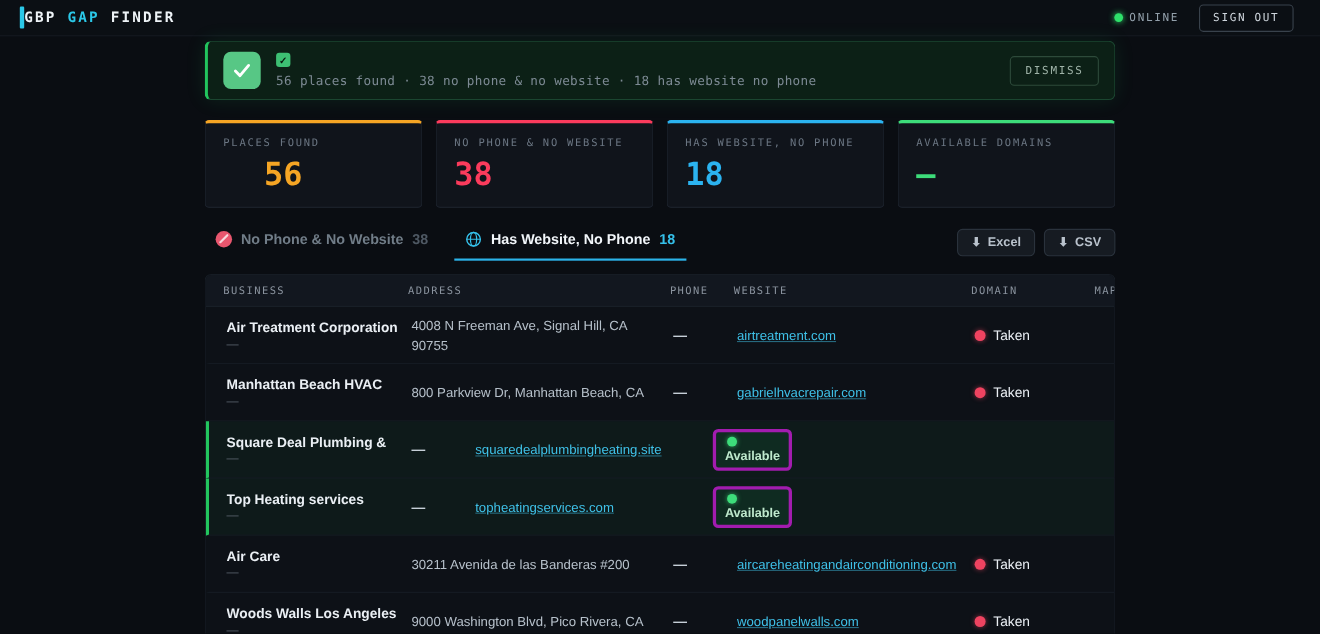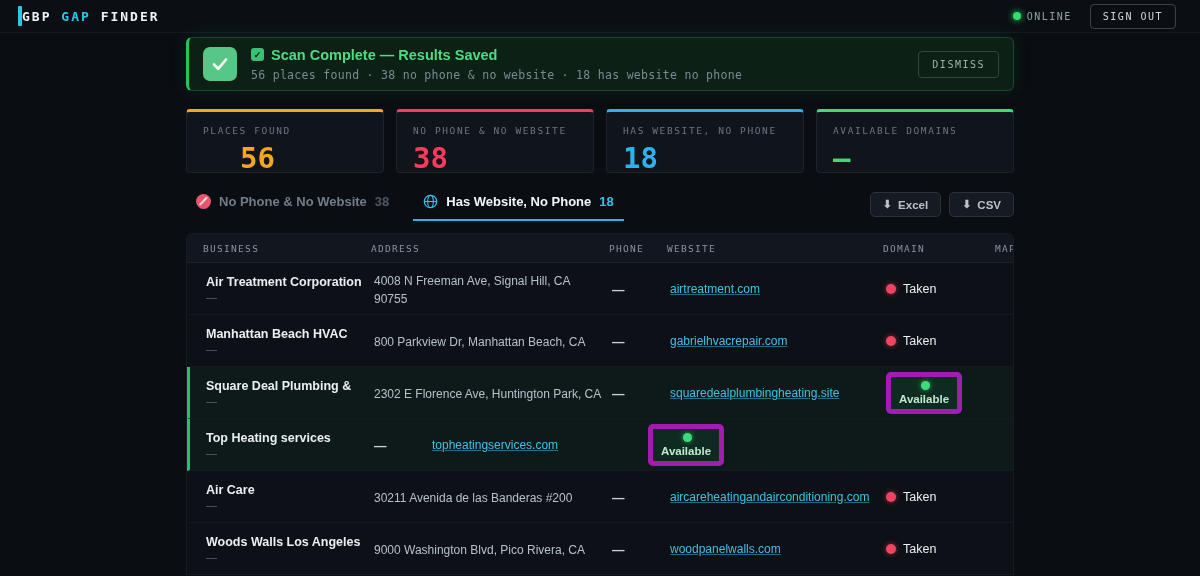--- a/index.html
+++ b/index.html
@@ -26,21 +26,21 @@
   .banner-check svg { display:block; }
   .banner-texts { flex:1; min-width:0; }
   .banner-title-row { display:flex; align-items:center; gap:7px; }
   .mini-check { width:13px; height:13px; border-radius:3px; background:#3dbf73; display:flex; align-items:center; justify-content:center; color:#06130c; font-size:9px; font-weight:bold; flex:none; }
   .banner-title { color:#4ade80; font-weight:bold; font-size:14.5px; }
   .banner-sub { font-family:"DejaVu Sans Mono","Liberation Mono",monospace; font-size:11.5px; color:#7d8a94; margin-top:5px; letter-spacing:.3px; }
   .dismiss-btn { font-family:"DejaVu Sans Mono","Liberation Mono",monospace; font-size:10px; letter-spacing:1.5px; color:#9fb3a8; background:transparent; border:1px solid #2d4a3a; border-radius:4px; padding:7px 13px; cursor:pointer; flex:none; }
 
   
   .stats { display:flex; gap:12px; margin-top:18px; }
-  .stat-card { width:198px; height:64px; background:#10141b; border:1px solid #1c232d; border-top:3px solid; border-radius:4px; padding:13px 16px 10px; }
+  .stat-card { width:198px; height:80px; background:#10141b; border:1px solid #1c232d; border-top:3px solid; border-radius:4px; padding:13px 16px 10px; }
   .stat-label { font-family:"DejaVu Sans Mono","Liberation Mono",monospace; font-size:9.5px; letter-spacing:1.6px; color:#6b7683; }
   .stat-value { font-family:"DejaVu Sans Mono","Liberation Mono",monospace; font-size:29px; font-weight:bold; margin-top:8px; line-height:1; }
 
   
   .tabs-row { display:flex; align-items:flex-end; justify-content:space-between; margin-top:18px; height:30px; }
   .tabs { display:flex; gap:14px; height:100%; }
   .tab { display:flex; align-items:center; gap:8px; padding:0 10px 8px; font-size:13px; font-weight:bold; cursor:pointer; border-bottom:2px solid transparent; }
   .tab.inactive { color:#717d88; }
   .tab.inactive .tab-count { color:#4e5863; }
   .tab.active { color:#f2f6fa; border-bottom-color:#2bb3e8; }
@@ -64,21 +64,21 @@
   .col-website  { width:216px; flex:none; }
   .col-domain   { width:104px; flex:none; }
   .col-maps     { width:36px;  flex:none; text-align:right; display:flex; justify-content:flex-end; }
   .biz-name { font-size:12.5px; font-weight:bold; color:#eaeff4; white-space:nowrap; overflow:hidden; text-overflow:ellipsis; }
   .biz-note { font-size:11px; color:#5a646e; }
   .addr { font-size:12px; color:#b6c0ca; line-height:1.25; }
   .phone-dash { font-size:12.5px; color:#c6cfd8; font-weight:bold; }
   .site-link { font-size:12px; color:#3fc1e8; text-decoration:underline; text-decoration-color:rgba(63,193,232,.5); cursor:pointer; white-space:nowrap; overflow:hidden; text-overflow:ellipsis; display:block; }
   .domain-taken { display:flex; align-items:center; gap:7px; font-size:12.5px; color:#eaeff4; }
   .dot-red { width:10px; height:10px; border-radius:50%; background:#ef4360; box-shadow:0 0 5px rgba(239,67,96,.6); flex:none; }
-  .badge-available { display:inline-flex; flex-direction:column; align-items:center; gap:3px; border:5px solid #a21caf; background:rgba(34,197,94,.10); border-radius:5px; padding:4px 8px; }
+  .badge-available { display:inline-flex; flex-direction:column; align-items:flex-start; gap:3px; border:3px solid #a21caf; background:rgba(34,197,94,.10); border-radius:5px; padding:4px 8px; }
   .badge-available .dot-green { width:9px; height:9px; border-radius:50%; background:#3ddc7a; box-shadow:0 0 5px rgba(61,220,122,.7); margin-left:2px; }
   .badge-available .badge-text { font-size:11.5px; font-weight:bold; color:#bfe9cd; }
 </style>
 </head>
 <body>
 
 <div class="topbar">
   <div class="brand">
     <div class="brand-bar"></div>
     <div class="brand-text">
@@ -100,21 +100,20 @@
 
   <div class="banner">
     <div class="banner-check">
       <svg width="20" height="20" viewBox="0 0 20 20">
           <path d="M4 10.5 L8.2 14.8 L16 5.5" fill="none" stroke="#ffffff" stroke-width="2.6" stroke-linecap="round" stroke-linejoin="round"></path>
         </svg>
     </div>
     <div class="banner-texts">
       <div class="banner-title-row">
         <span class="mini-check">✓</span>
-        <span class="banner-title">Scan Complete — Results Saved</span>
       </div>
       <div class="banner-sub">56 places found · 38 no phone &amp; no website · 18 has website no phone</div>
     </div>
     <button class="dismiss-btn">DISMISS</button>
   </div>
 
   <div class="stats">
     <div class="stat-card" style="border-top-color: rgb(245, 165, 36);">
       <div class="stat-label">PLACES FOUND</div>
       <div class="stat-value" style="color: rgb(245, 165, 36); margin-left: 37px;">56</div>
@@ -208,21 +207,20 @@
         </span>
       </div>
       <div class="col-maps"></div>
     </div>
 
     <div class="trow available">
       <div class="col-business">
         <span class="biz-name">Square Deal Plumbing &amp;</span>
         <span class="biz-note">—</span>
       </div>
-      <div class="col-address"><span class="addr">2302 E Florence Ave, Huntington Park, CA</span></div>
       <div class="col-phone"><span class="phone-dash">—</span></div>
       <div class="col-website">
           <a class="site-link">squaredealplumbingheating.site</a>
         </div>
       <div class="col-domain">
         <span class="badge-available">
           <span class="dot-green"></span>
           <span class="badge-text">Available</span>
         </span>
       </div>

